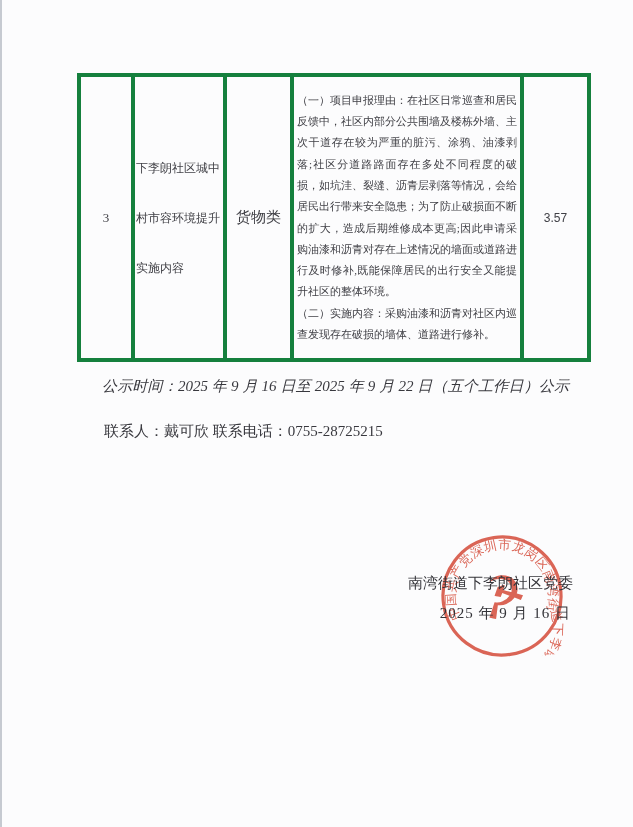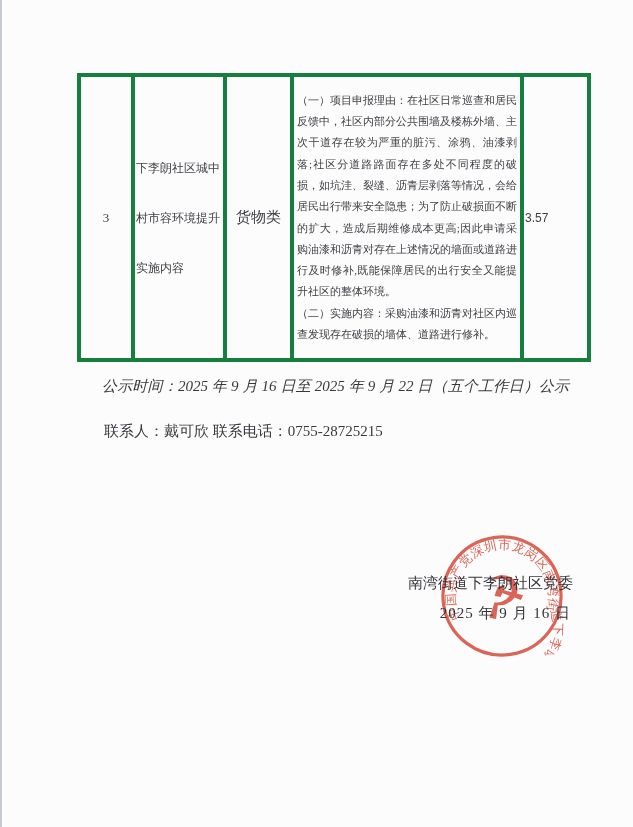--- a/index.html
+++ b/index.html
@@ -29,21 +29,21 @@
     color:#404046;
   }
   td.col-seq{width:48px;text-align:center;font-size:13px;}
   td.col-name{width:86px;font-size:12px;padding:0 1px;}
   td.col-name .name-line{line-height:50px;white-space:nowrap;}
   td.col-cat{width:61px;text-align:center;font-size:15px;}
   td.col-desc{
     width:220px;font-size:11px;line-height:21.3px;
     padding:2px 3px;text-align:justify;
   }
-  td.col-amt{width:61px;text-align:left;font-size:12px;font-family:"Liberation Sans","DejaVu Sans",sans-serif;}
+  td.col-amt{width:61px;text-align:center;font-size:12px;font-family:"Liberation Sans","DejaVu Sans",sans-serif;}
   
   .notice-block{
     position:absolute;left:64px;top:372px;width:505px;
     font-size:15px;color:#38383e;
   }
   .notice-line{line-height:28.6px;}
   .jfull{text-align:justify;text-align-last:justify;font-style:italic;}
   .indent{text-indent:38px;}
   .contact-line{line-height:28.6px;margin-top:16px;text-indent:40px;}
   

